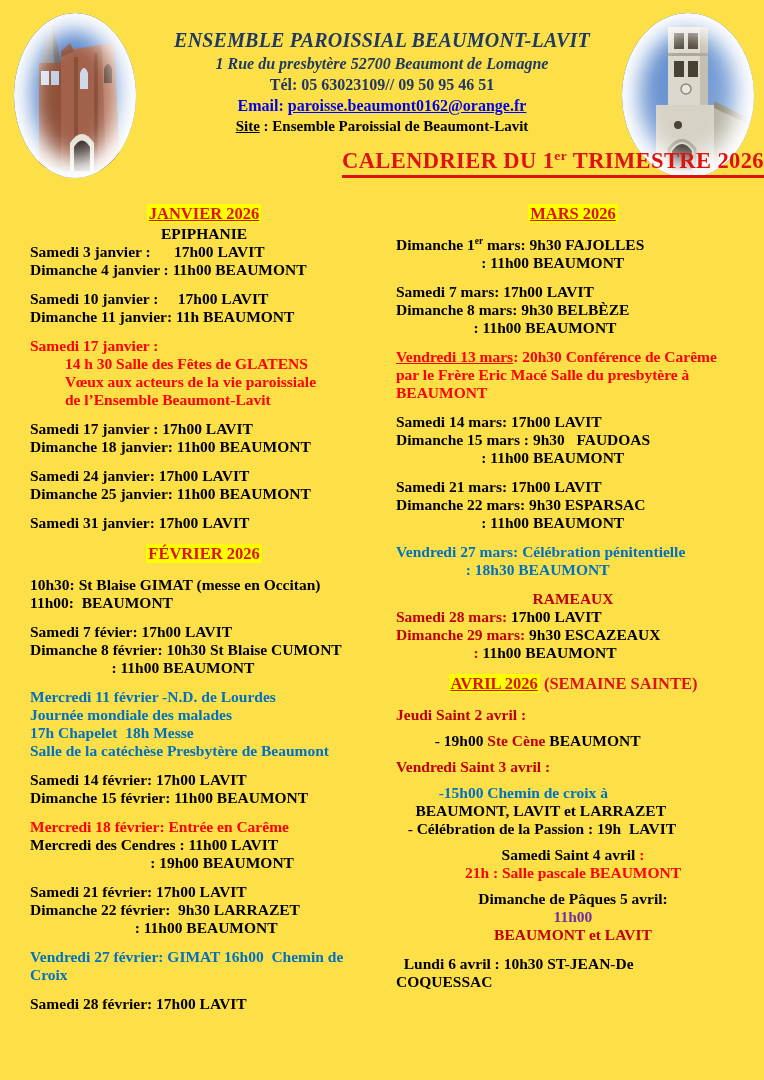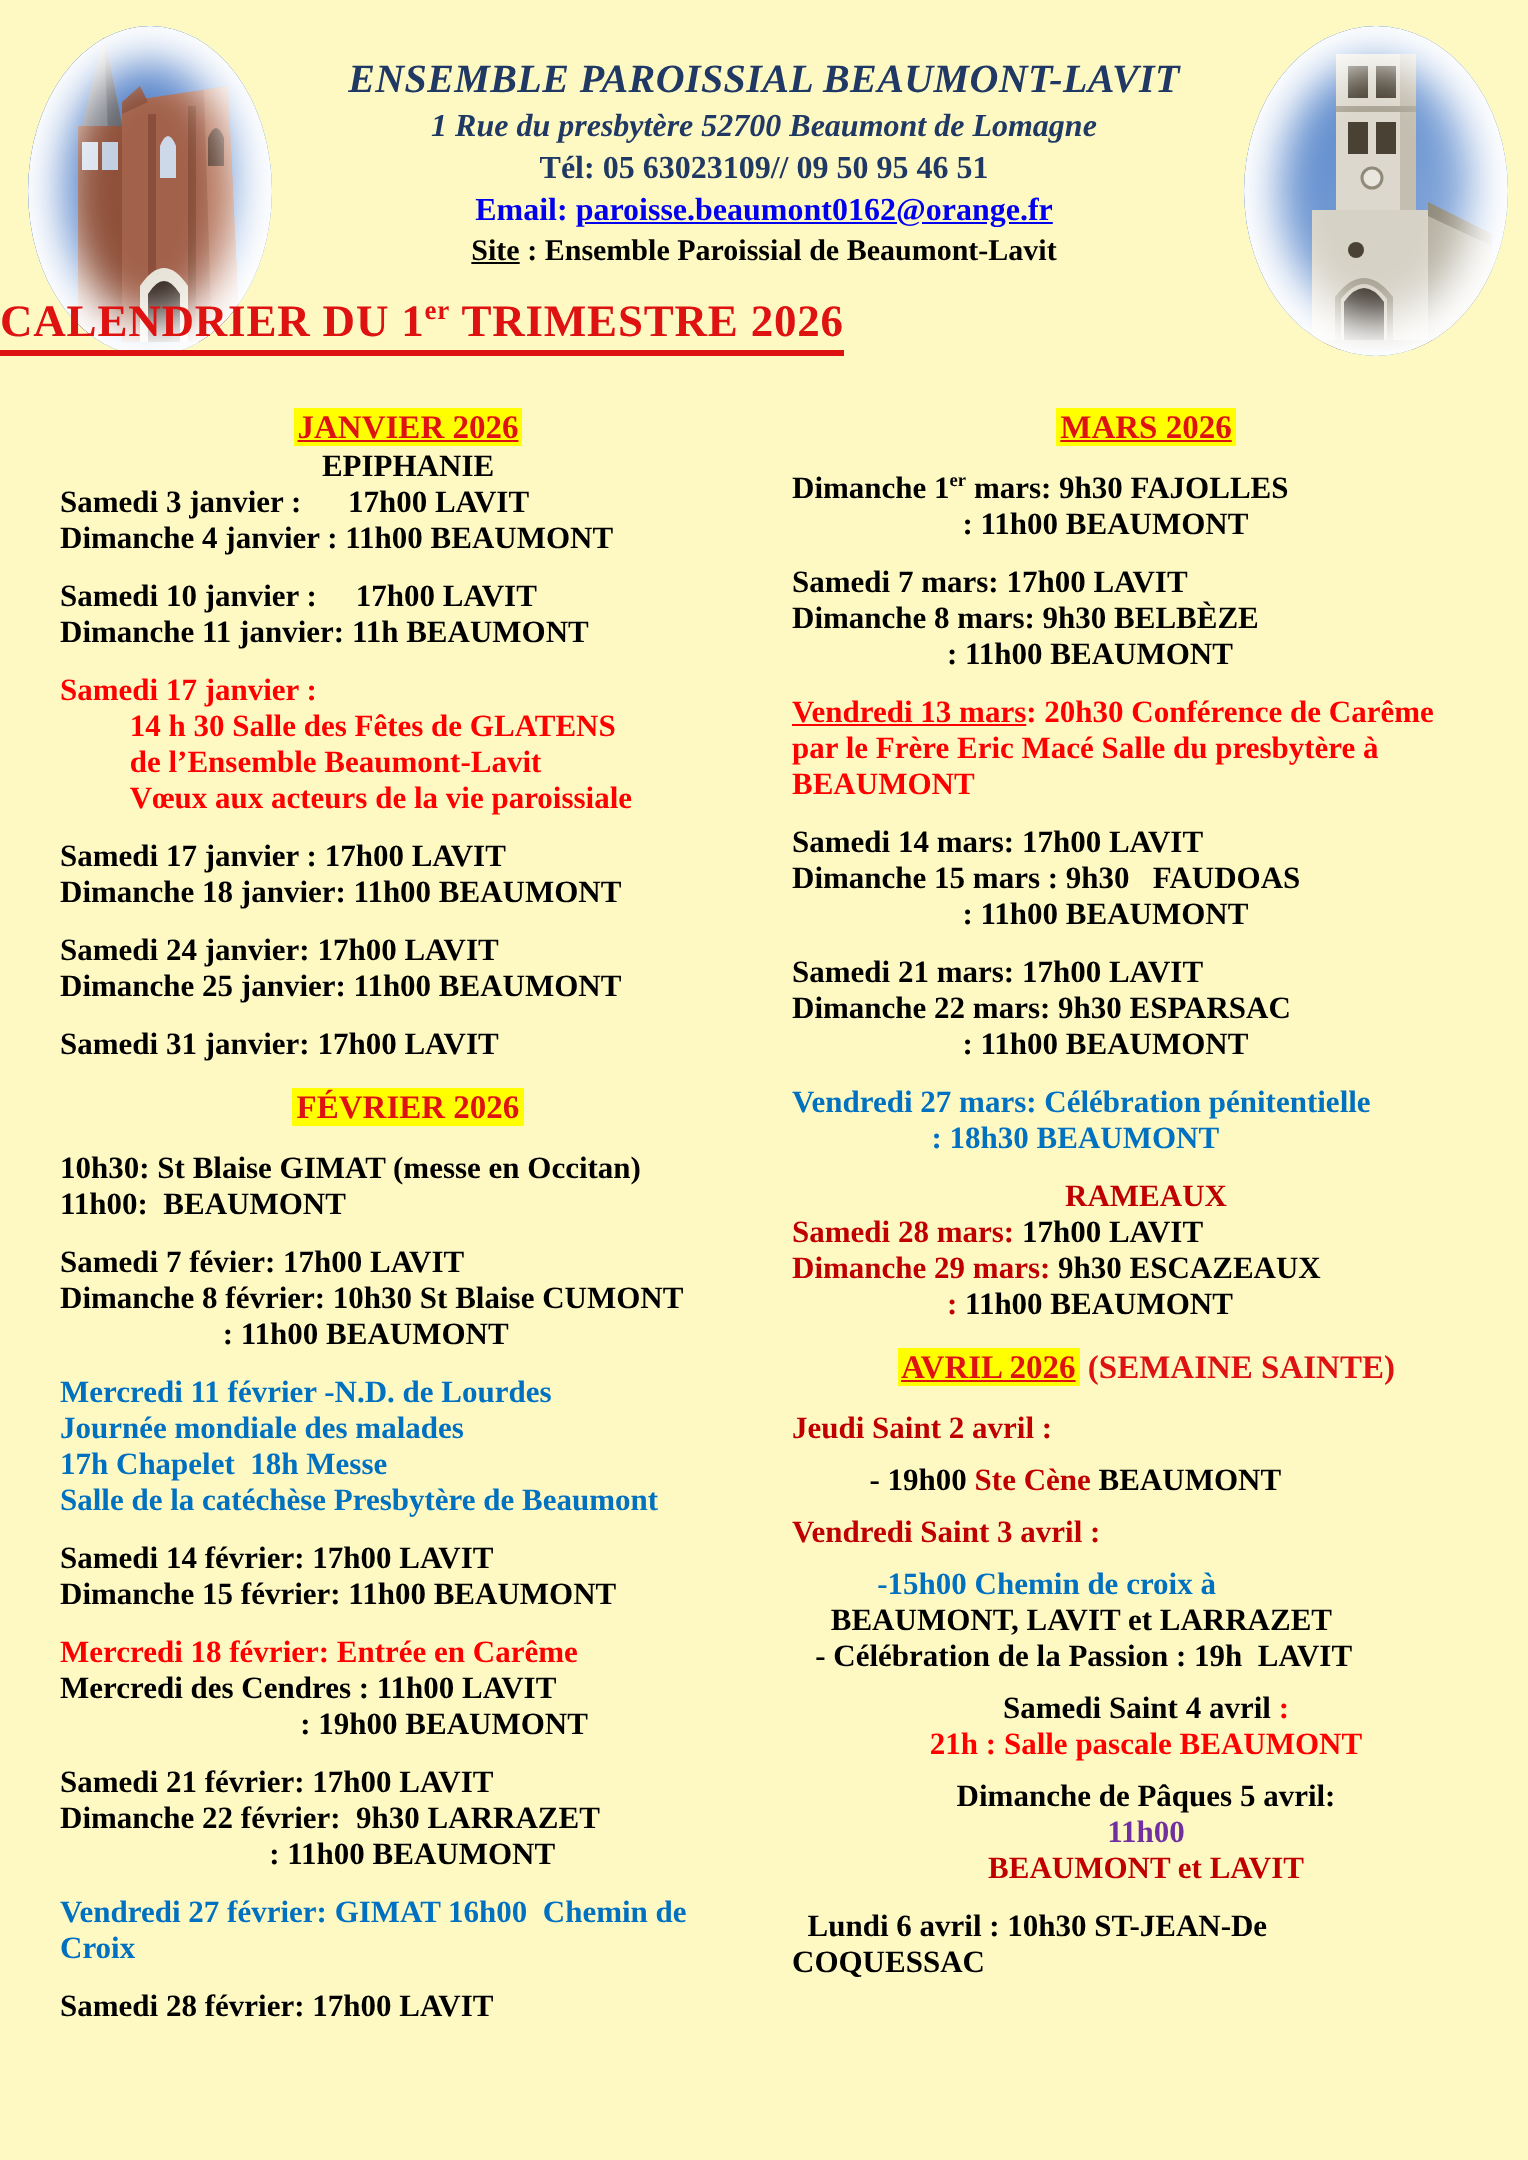--- a/index.html
+++ b/index.html
@@ -1,19 +1,19 @@
 <!DOCTYPE html>
 <html style="--c-navy: #1F3864; --c-link: #0000EE; --c-hred: #DF1212; --c-red: #FF0000; --c-dred: #C00000; --c-blue: #0070C0; --c-purple: #7030A0; --c-yellow: #FFFF00;"><head>
 <meta charset="utf-8">
 <style>
   html,body{margin:0;padding:0;background:#ffffff;}
   #page{
     position:relative;
     width:764px;height:1080px;
-    background:#fef9c3;
+    background:#fde047;
     font-family:"Liberation Serif","DejaVu Serif",serif;
     font-weight:bold;
     overflow:hidden;
   }
   
   .photo{
     position:absolute;top:13px;width:122px;height:165px;
     border-radius:50%;overflow:hidden;
   }
   .photo::after{
@@ -28,21 +28,21 @@
     text-align:center;color:var(--c-navy);
   }
   .org{font-size:20px;line-height:25px;font-style:italic;letter-spacing:.2px;}
   .addr{font-size:16px;line-height:21px;font-style:italic;}
   .tel{font-size:16px;line-height:21px;}
   .email{font-size:16px;line-height:21px;color:var(--c-link);}
   .email a{color:var(--c-link);text-decoration:underline;}
   .site{font-size:15px;line-height:21px;color:#000;}
   .site .site-word{text-decoration:underline;}
   #main-title{
-    position:absolute;left:0;top:148px;width:764px;text-align:left;
+    position:absolute;left:0;top:148px;width:764px;text-align:right;
     color:var(--c-hred);font-size:22.5px;letter-spacing:.4px;
   }
   #main-title .tline{display:inline-block;border-bottom:3px solid var(--c-hred);padding-bottom:1px;}
   sup{font-size:.6em;line-height:0;vertical-align:super;}
   
   .col{position:absolute;top:203px;}
   #col-left{left:30px;width:348px;}
   #col-right{left:396px;width:354px;}
   .line{
     font-size:15.5px;line-height:18px;
@@ -148,22 +148,22 @@
       <div class="line hline center"><span class="c-hred hl ul">JANVIER 2026</span></div>
       <div class="line center"><span>EPIPHANIE</span></div>
       <div class="line"><span>Samedi 3 janvier :      17h00 LAVIT</span></div>
       <div class="line"><span>Dimanche 4 janvier : 11h00 BEAUMONT</span></div>
       <div class="blank"></div>
       <div class="line"><span>Samedi 10 janvier :     17h00 LAVIT</span></div>
       <div class="line"><span>Dimanche 11 janvier: 11h BEAUMONT</span></div>
       <div class="blank"></div>
       <div class="line"><span class="c-red">Samedi 17 janvier :</span></div>
       <div class="line"><span class="c-red">         14 h 30 Salle des Fêtes de GLATENS</span></div>
+      <div class="line"><span class="c-red">         Vœux aux acteurs de la vie paroissiale</span></div>
       <div class="line"><span class="c-red">         de l’Ensemble Beaumont-Lavit</span></div>
-      <div class="line"><span class="c-red">         Vœux aux acteurs de la vie paroissiale</span></div>
       <div class="blank"></div>
       <div class="line"><span>Samedi 17 janvier : 17h00 LAVIT</span></div>
       <div class="line"><span>Dimanche 18 janvier: 11h00 BEAUMONT</span></div>
       <div class="blank"></div>
       <div class="line"><span>Samedi 24 janvier: 17h00 LAVIT</span></div>
       <div class="line"><span>Dimanche 25 janvier: 11h00 BEAUMONT</span></div>
       <div class="blank"></div>
       <div class="line"><span>Samedi 31 janvier: 17h00 LAVIT</span></div>
       <div class="blank"></div>
       <div class="line hline center"><span class="c-hred hl">FÉVRIER 2026</span></div>

